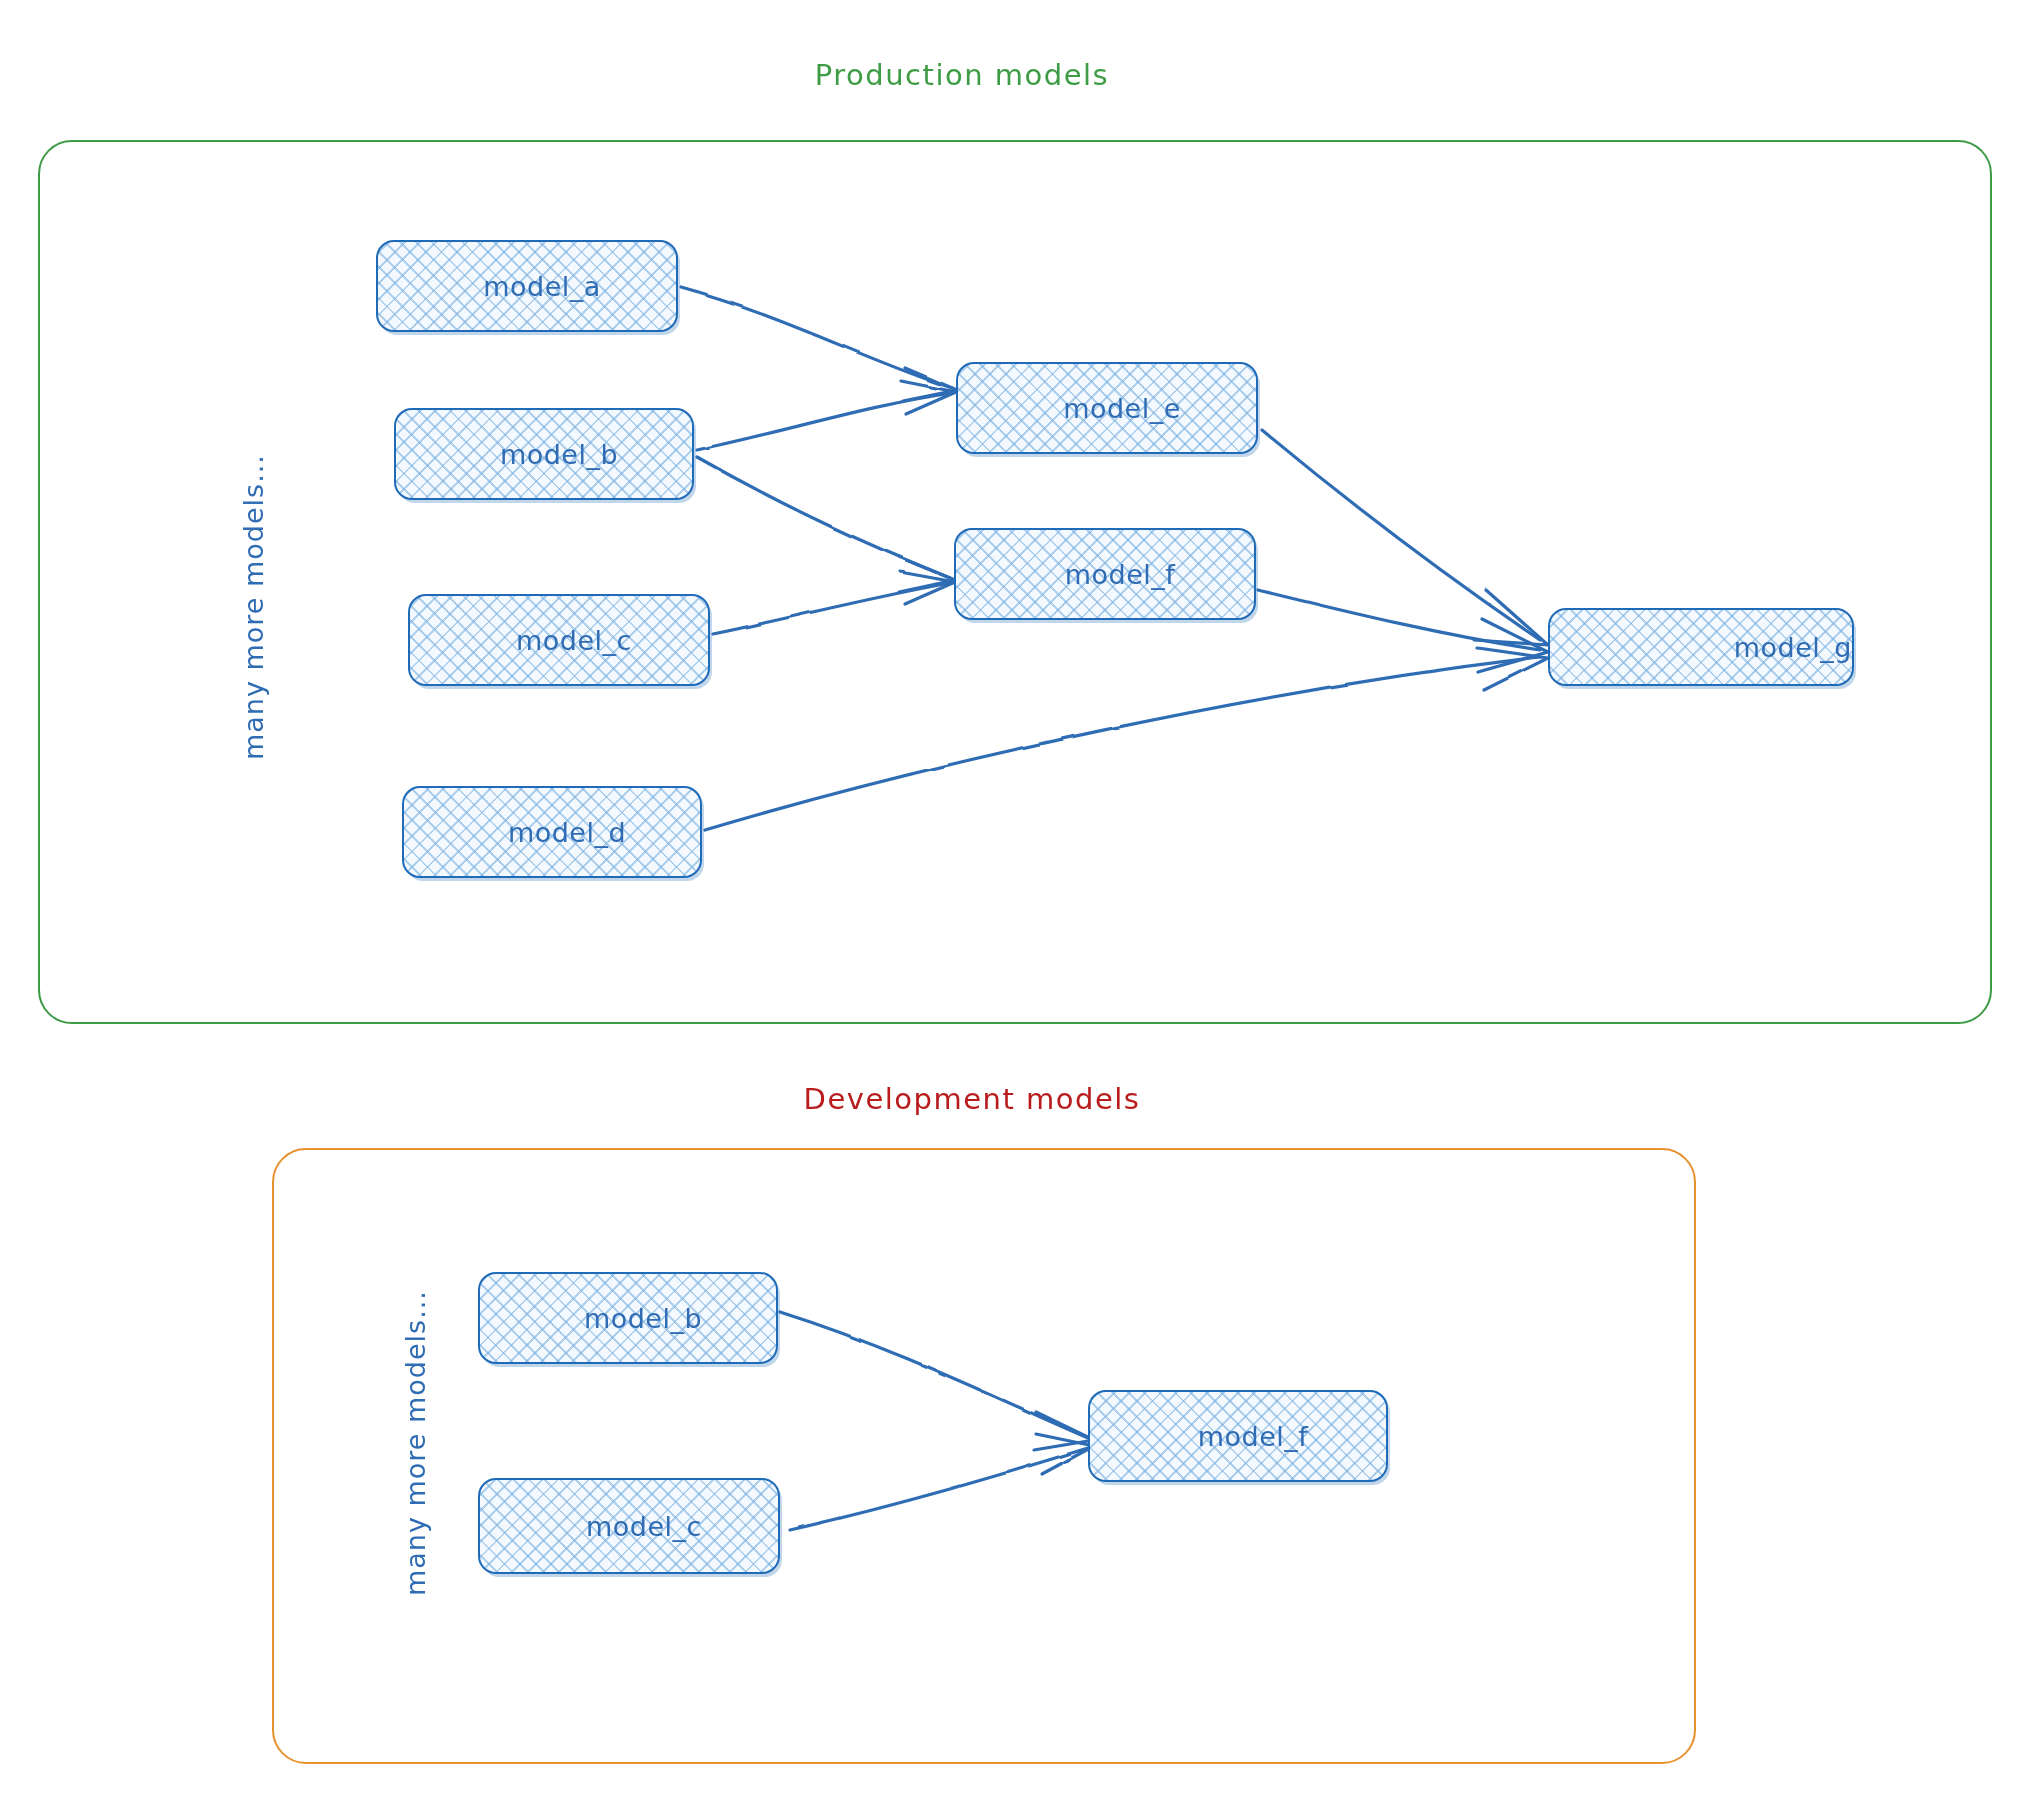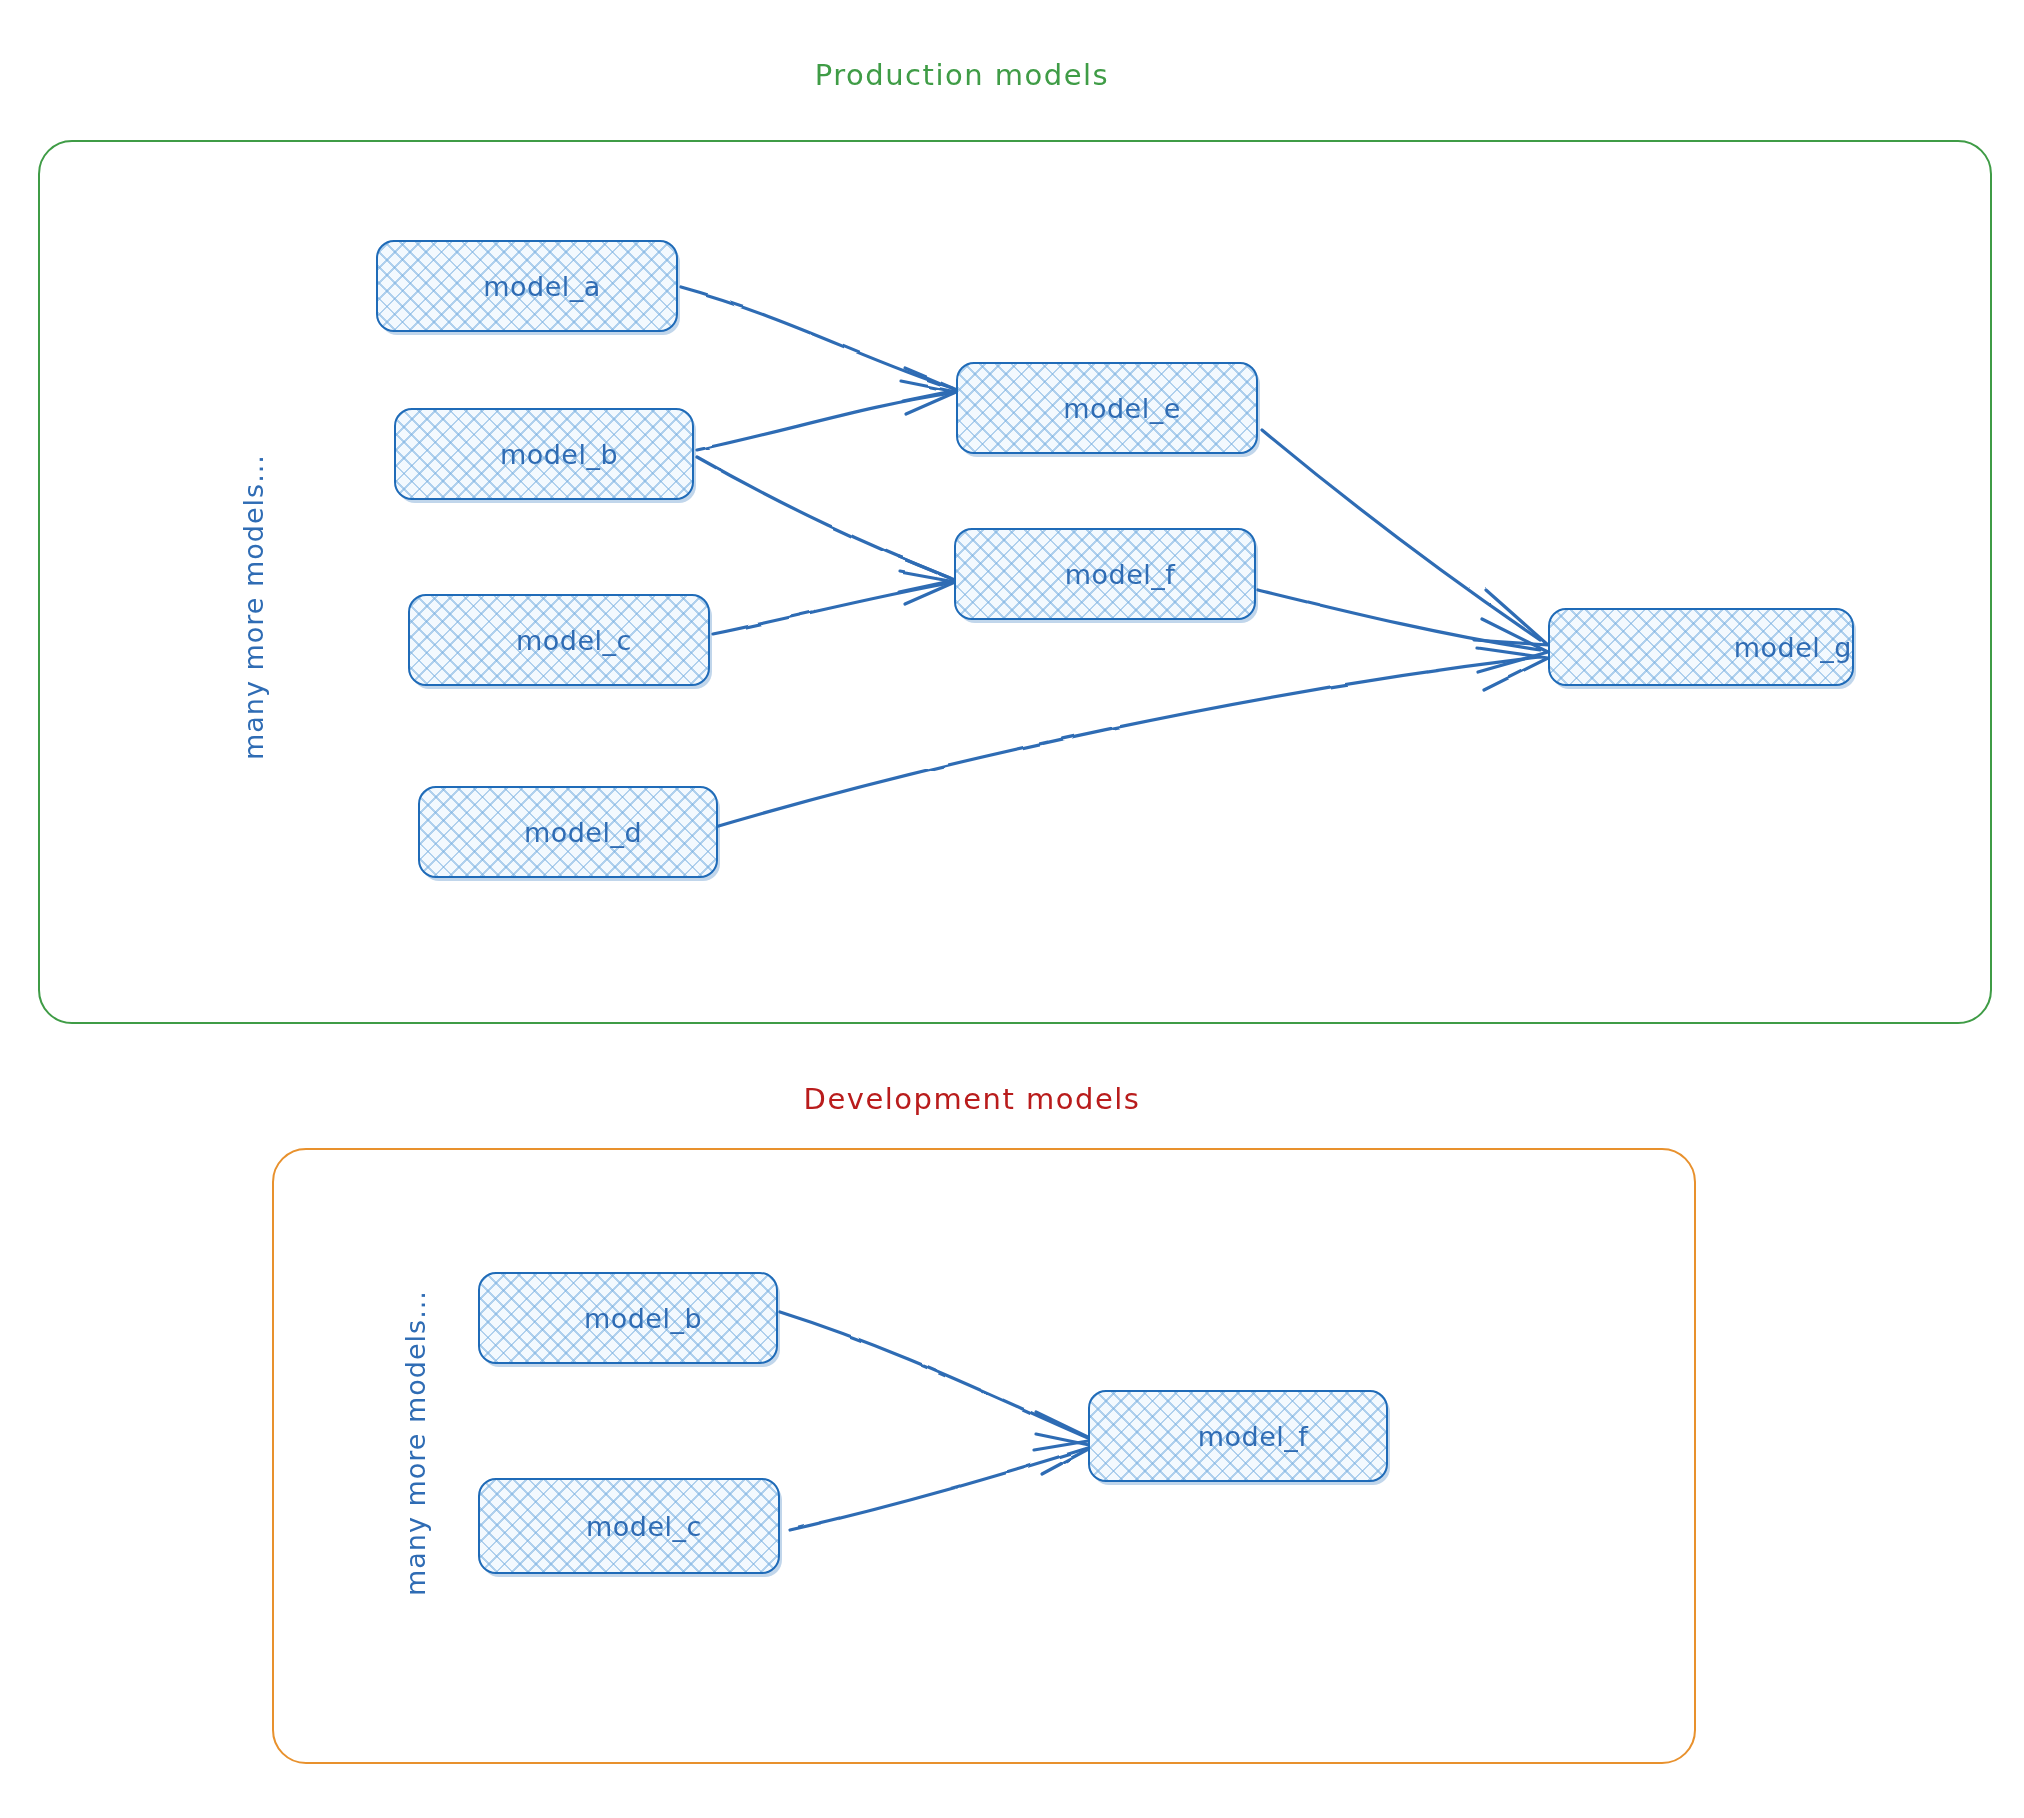--- a/index.html
+++ b/index.html
@@ -138,21 +138,21 @@
 </div>
 
 <div class="node" style="left:394px; top:408px; width:300px; height:92px;">
   <span class="node-label">model_b</span>
 </div>
 
 <div class="node" style="left:408px; top:594px; width:302px; height:92px;">
   <span class="node-label">model_c</span>
 </div>
 
-<div class="node" style="left:402px; top:786px; width:300px; height:92px;margin-left:16px;">
+<div class="node" style="left:402px; top:786px; width:300px; height:92px;">
   <span class="node-label">model_d</span>
 </div>
 
 <div class="node" style="left:956px; top:348px; width:302px; height:92px;margin-top:14px;">
   <span class="node-label">model_e</span>
 </div>
 
 <div class="node" style="left:954px; top:528px; width:302px; height:92px;">
   <span class="node-label">model_f</span>
 </div>

